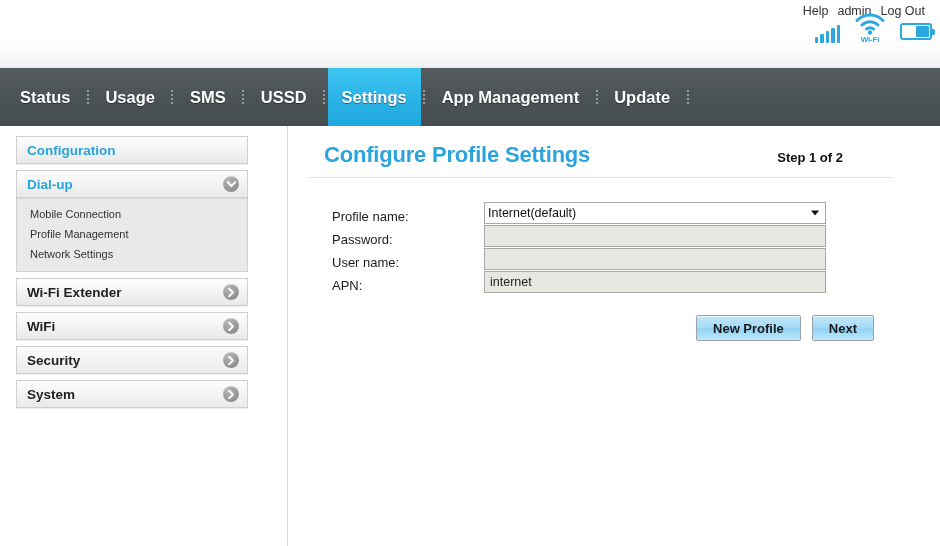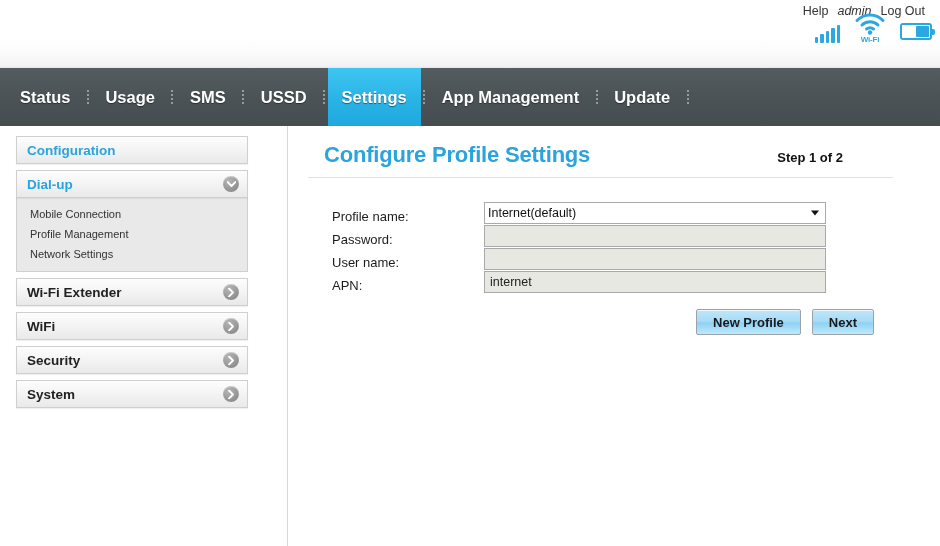--- a/index.html
+++ b/index.html
@@ -20,21 +20,21 @@
   }
   .header-links {
     position: absolute; top: 3px; right: 10px;
     font-size: 12.5px; color: #333;
     display: flex; 
   }
   .header-links a {
     color: #333; text-decoration: none;
     padding: 1px 5px;
   }
-  .header-links .admin-name { padding: 1px 4px; color: #333; font-style: italic; }
+  .header-links .admin-name { padding: 1px 4px; color: #333; }
 
   .status-icons {
     position: absolute; top: 13px; right: 8px;
     display: flex; align-items: flex-end; gap: 13px;
   }
 
   
   .signal-icon { display: flex; align-items: flex-end; gap: 2px; height: 22px; }
   .signal-icon i {
     display: block; width: 3.5px; background: #2ca8e0;
@@ -180,21 +180,21 @@
   input.field {
     font-family: "Liberation Sans", sans-serif;
     font-size: 12.5px; color: #222;
     background: #e8e8e3;
     border: 1px solid #a9a9a9;
     padding: 1px 5px;
   }
   input.field::placeholder { color: #999; }
 
   .btn-row {
-    margin-top: 16px; padding-left: 24px;
+    margin-top: 22px; padding-left: 24px;
     width: 566px;
     display: flex; justify-content: flex-end; gap: 11px;
   }
   .btn {
     height: 26px; min-width: 60px;
     padding: 0 16px;
     font-family: "Liberation Sans", sans-serif;
     font-size: 13px; font-weight: bold; color: #1a1a1a;
     border: 1px solid #9aa3a8;
     border-radius: 2px;

